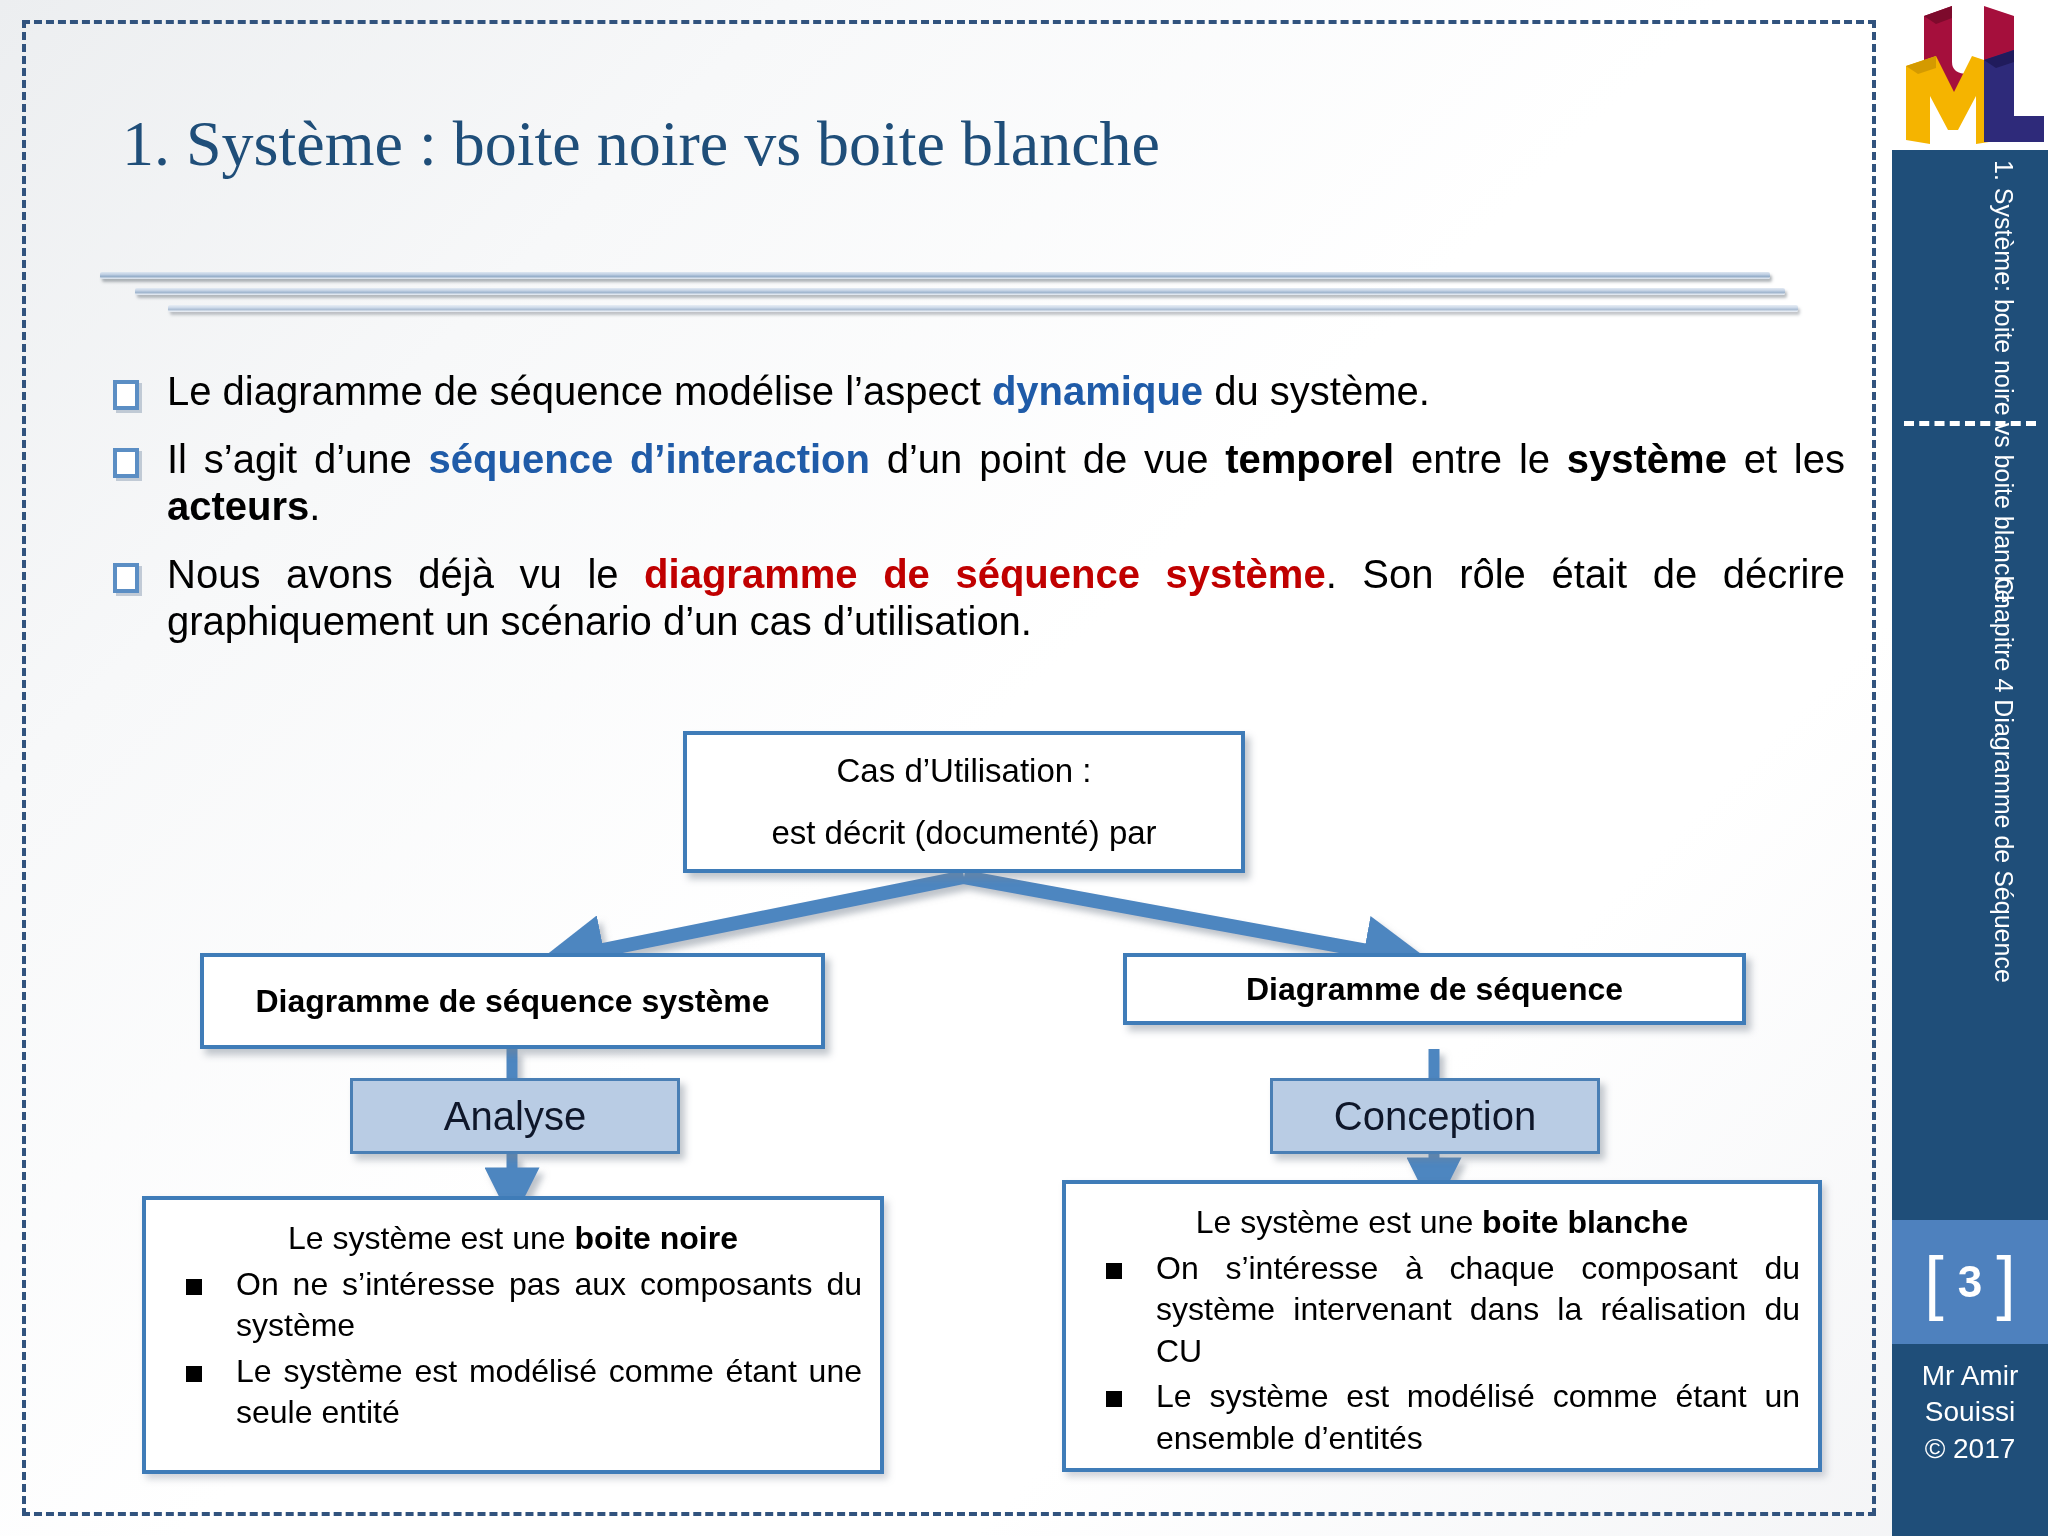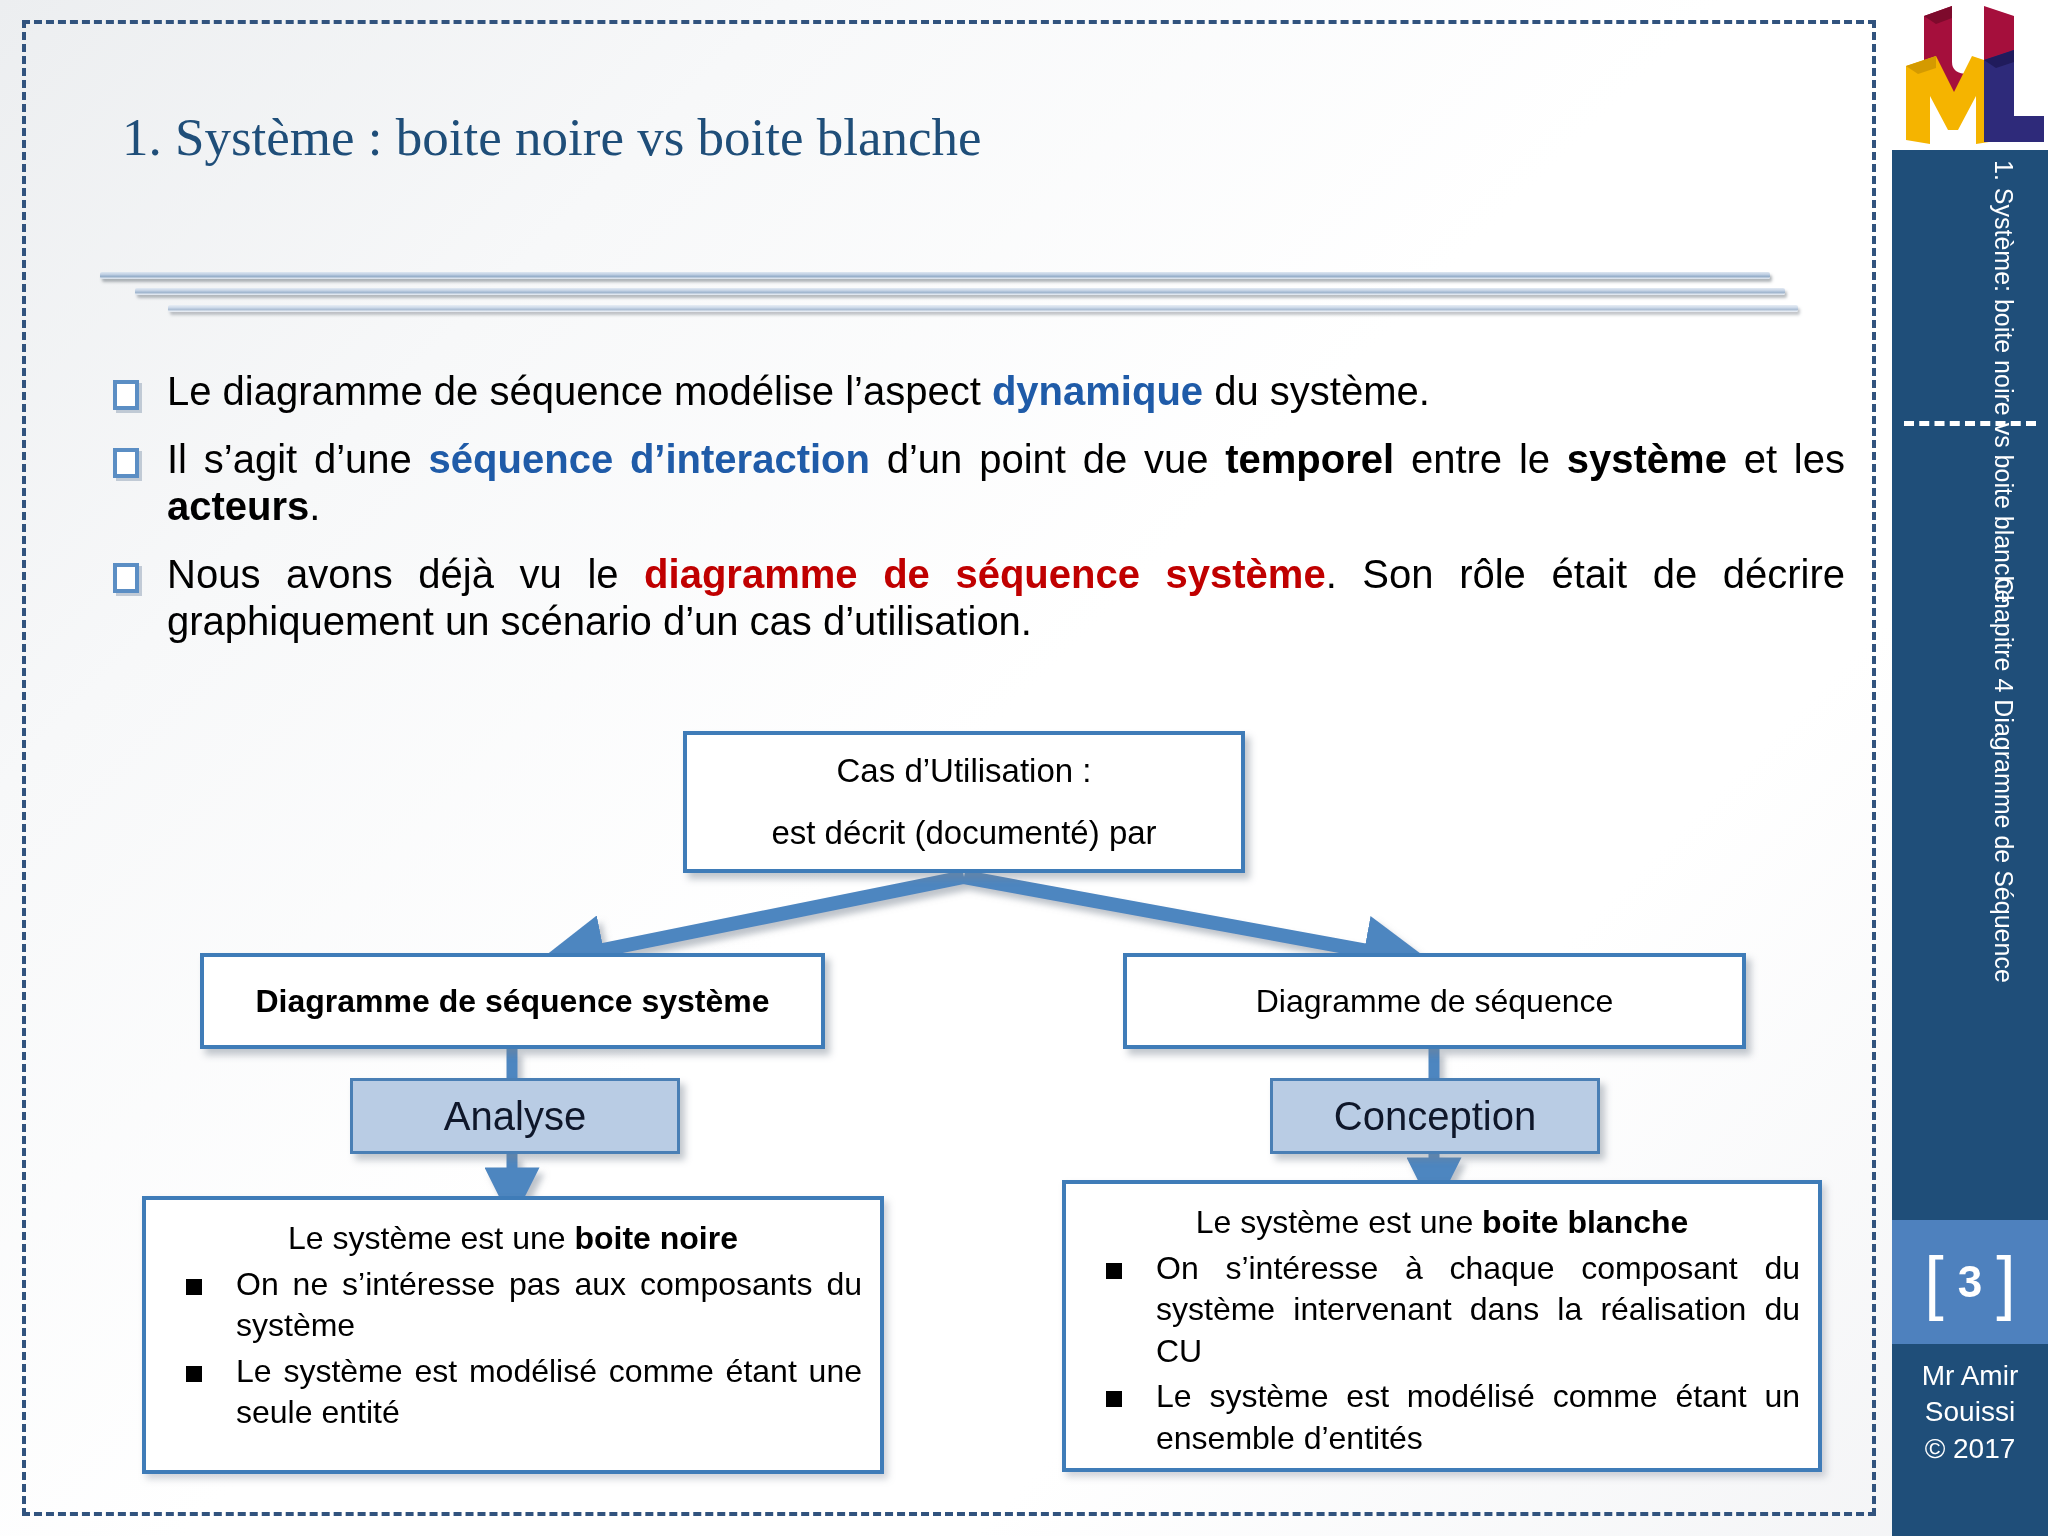--- a/index.html
+++ b/index.html
@@ -18,21 +18,21 @@
     position:absolute;left:22px;top:20px;
     width:1854px;height:1496px;
     border:4px dashed #31537e;
     box-sizing:border-box;
     pointer-events:none;
   }
   
   .title{
     position:absolute;left:122px;top:110px;width:1430px;
     font-family:"Liberation Serif", serif;
-    font-size:53px;line-height:1.05;
+    font-size:64px;line-height:1.05;
     color:#1f4e79;letter-spacing:0px;white-space:nowrap;
   }
   
   .rule{position:absolute;height:7px;border-radius:2px;}
   .rule1{left:100px;top:272px;width:1670px;
     background:linear-gradient(to bottom,#dee7f1 0%,#b6c8de 45%,#8fa9c6 60%,#e9eef4 100%);
     box-shadow:2px 3px 3px rgba(80,90,100,.45);}
   .rule2{left:135px;top:288px;width:1650px;
     background:linear-gradient(to bottom,#e3eaf3 0%,#bdcde1 45%,#9ab1cb 60%,#eef2f7 100%);
     box-shadow:2px 3px 3px rgba(80,90,100,.40);}
@@ -73,22 +73,22 @@
     left:683px;top:731px;width:562px;height:142px;
     font-size:33px;line-height:1.38;
     flex-direction:column;
     gap:16px;
   }
   .dss{
     left:200px;top:953px;width:625px;height:96px;
     font-size:32px;font-weight:bold;
   }
   .ds{
-    left:1123px;top:953px;width:623px;height:96px;
-    font-size:32px;font-weight:normal;
+    left:1123px;top:953px;width:623px;height:72px;
+    font-size:32px;font-weight:bold;
   }
   .phase{
     position:absolute;box-sizing:border-box;
     border:3px solid #4a7fb5;background:#b9cce4;
     box-shadow:5px 6px 7px rgba(120,130,145,.45);
     display:flex;align-items:center;justify-content:center;
     font-size:40px;color:#0f172a;
   }
   .analyse{left:350px;top:1078px;width:330px;height:76px;}
   .conception{left:1270px;top:1078px;width:330px;height:76px;}

